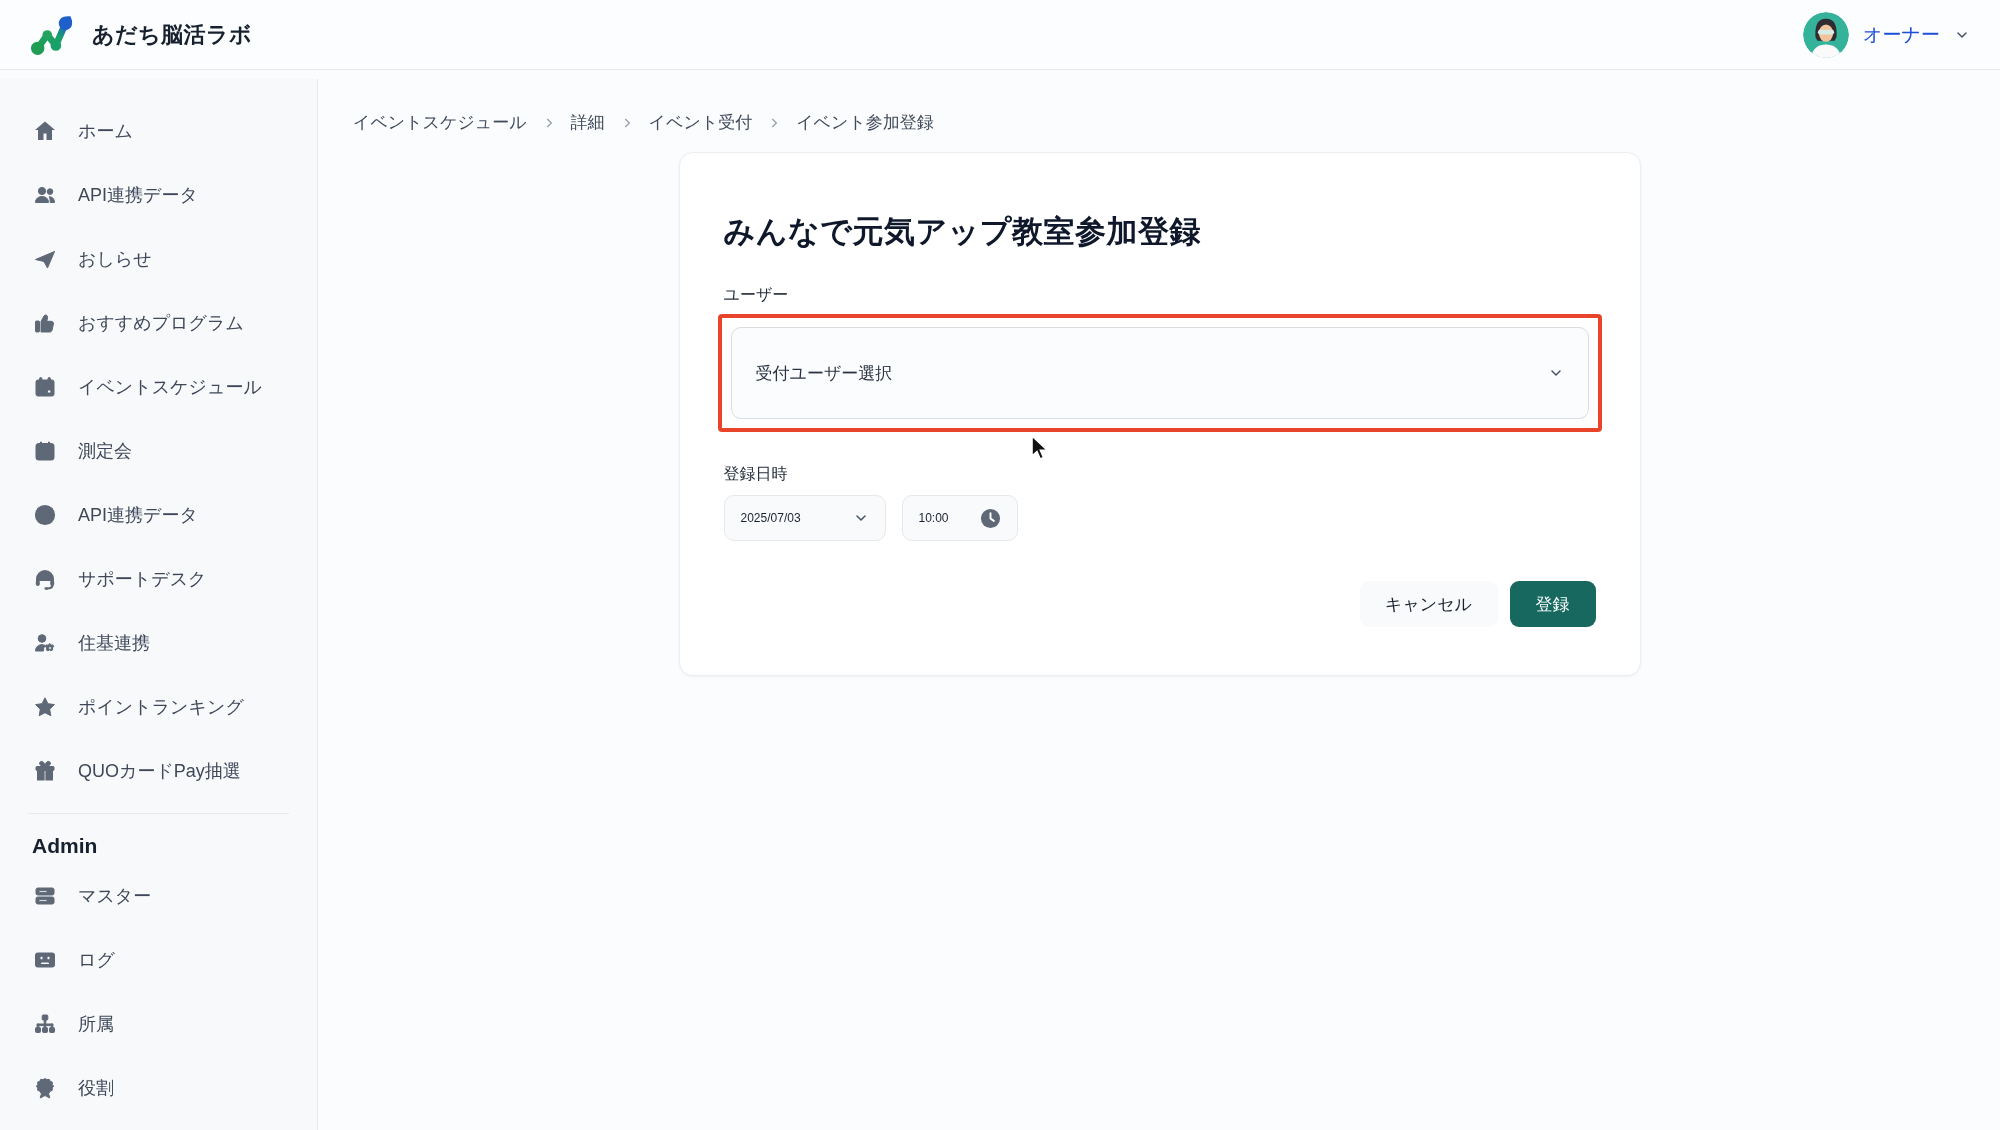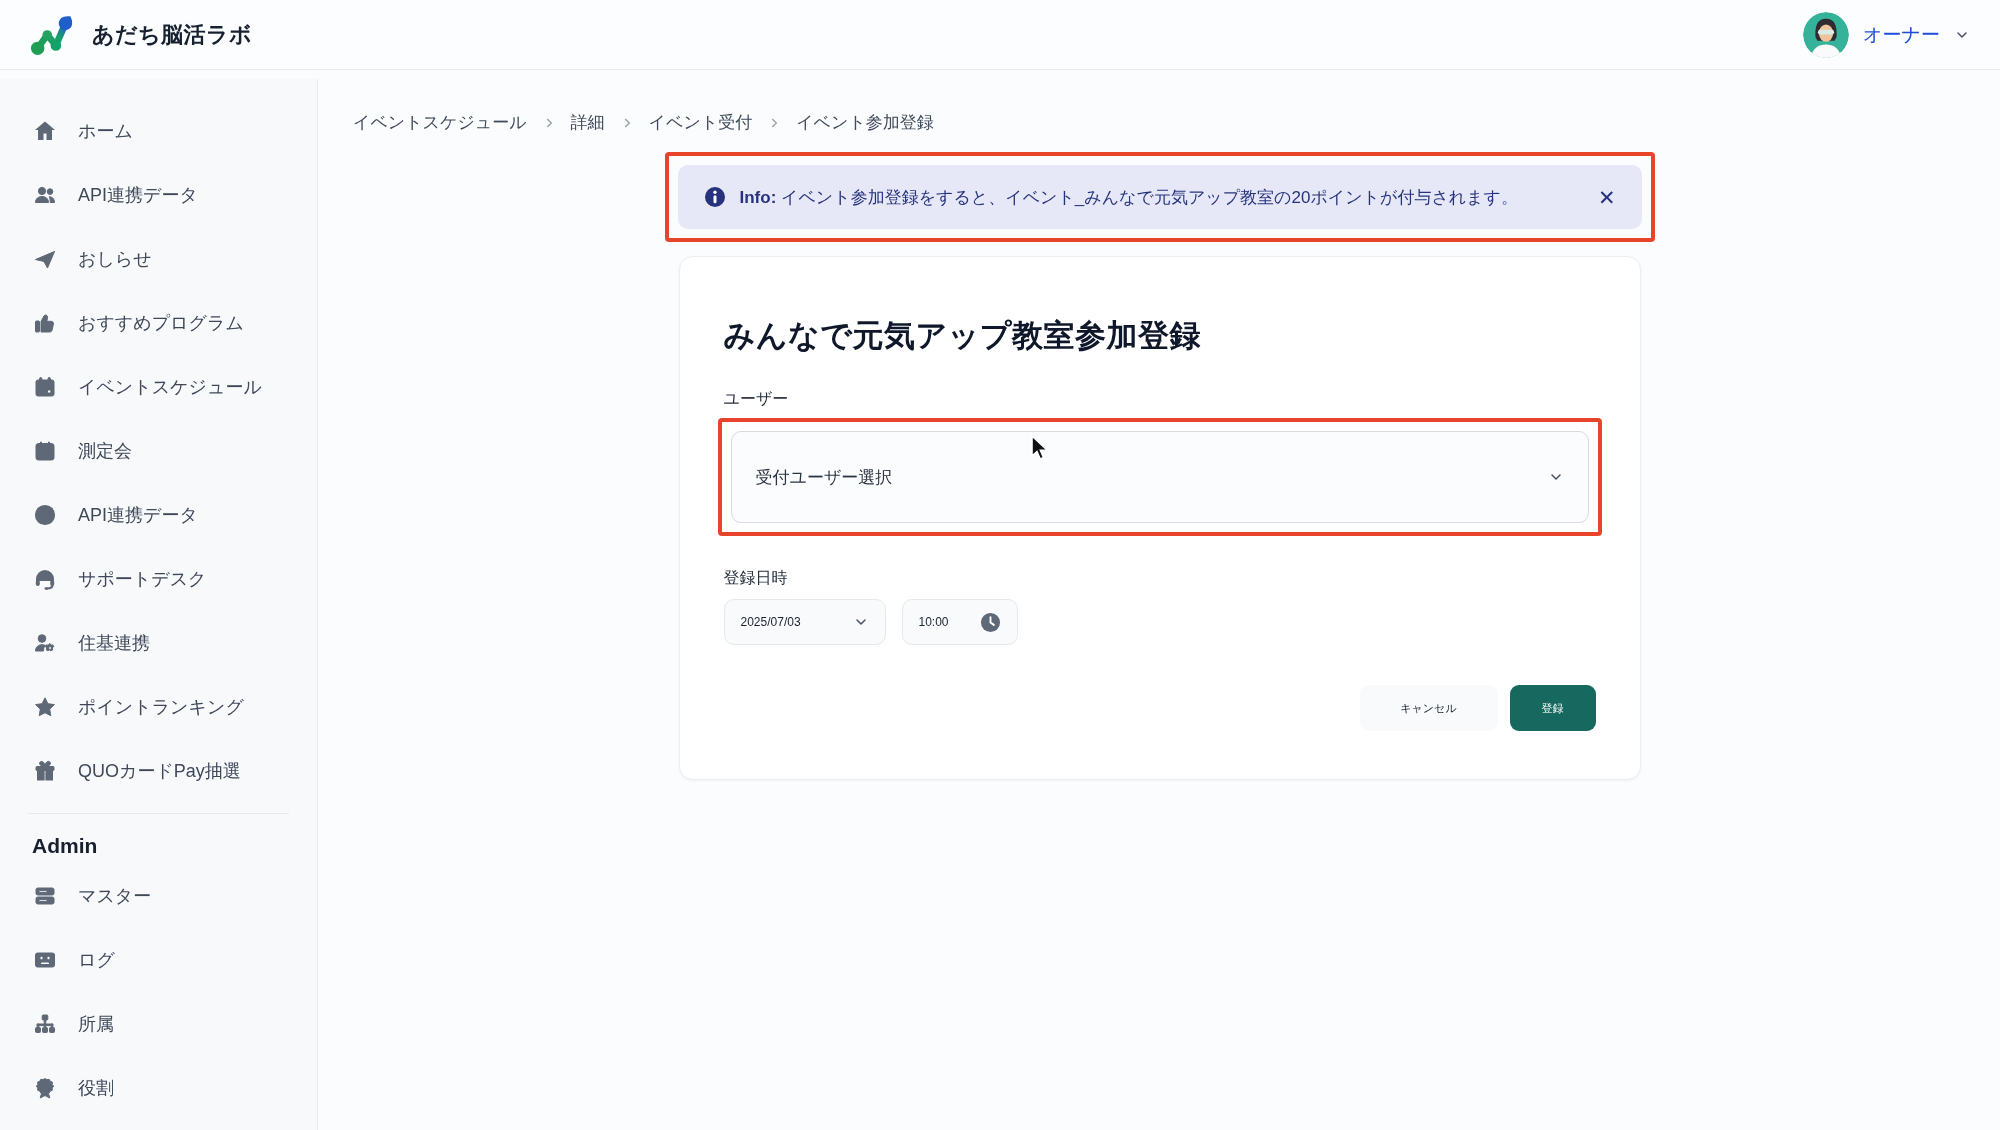--- a/index.html
+++ b/index.html
@@ -48,21 +48,21 @@
   .user-select .chev { margin-left:auto; }
   .chev svg { width:16px; height:16px; stroke:#475061; fill:none; stroke-width:2.2; display:block; }
 
   .dt-row { display:flex; gap:16px; margin-top:10px; }
   .pill { height:46px; background:#F9FAFB; border:1px solid #E6E8EB; border-radius:10px; display:flex; align-items:center; padding:0 16px; font-size:12px; color:#1A2230; gap:14px; cursor:pointer; }
   .date-select { width:162px; }
   .time-input { width:116px; }
   .clock-ico { margin-left:auto; display:flex; }
 
   .btn-row { display:flex; justify-content:flex-end; gap:12px; margin-top:40px; }
-  .btn { height:46px; border:none; border-radius:9px; font-size:11px; font-family:Liberation Sans, sans-serif; cursor:pointer; }
+  .btn { height:46px; border:none; border-radius:9px; font-size:17px; font-family:Liberation Sans, sans-serif; cursor:pointer; }
   .btn-cancel { width:138px; background:#F9FAFB; color:#1A2230; }
   .btn-submit { width:86px; background:#17695F; color:#FFFFFF; font-weight:500; }
 
   
   .cursor { position:absolute; left:1028px; top:434px; z-index:50; pointer-events:none; }
 </style>
 </head>
 <body>
 
 <div class="header">
@@ -294,34 +294,20 @@
     <span class="crumb-sep">
         <svg viewBox="0 0 24 24">
           <path d="M9 5l7 7-7 7"></path>
         </svg>
       </span>
     <span class="crumb">イベント参加登録</span>
   </div>
 
   <div class="content-col">
 
-    <div class="annot">
-      <div class="banner">
-        <span class="info-ico">
-          <svg width="22" height="22" viewBox="0 0 22 22">
-              <circle cx="11" cy="11" r="10" fill="#26337C"></circle>
-              <circle cx="11" cy="6.3" r="1.7" fill="#fff"></circle>
-              <rect x="9.5" y="9.2" width="3" height="8" rx="1.5" fill="#fff"></rect>
-            </svg>
-        </span>
-        <span><span class="banner-label">Info:</span>
-        <span class="banner-msg">イベント参加登録をすると、イベント_みんなで元気アップ教室の20ポイントが付与されます。</span></span>
-        <span class="banner-close">✕</span>
-      </div>
-    </div>
 
     <div class="card">
       <div class="card-title">みんなで元気アップ教室参加登録</div>
 
       <div class="field-label">ユーザー</div>
       <div class="annot select-annot">
         <div class="user-select">
           <span>受付ユーザー選択</span>
           <span class="chev">
               <svg viewBox="0 0 24 24" stroke-linecap="round" stroke-linejoin="round">

